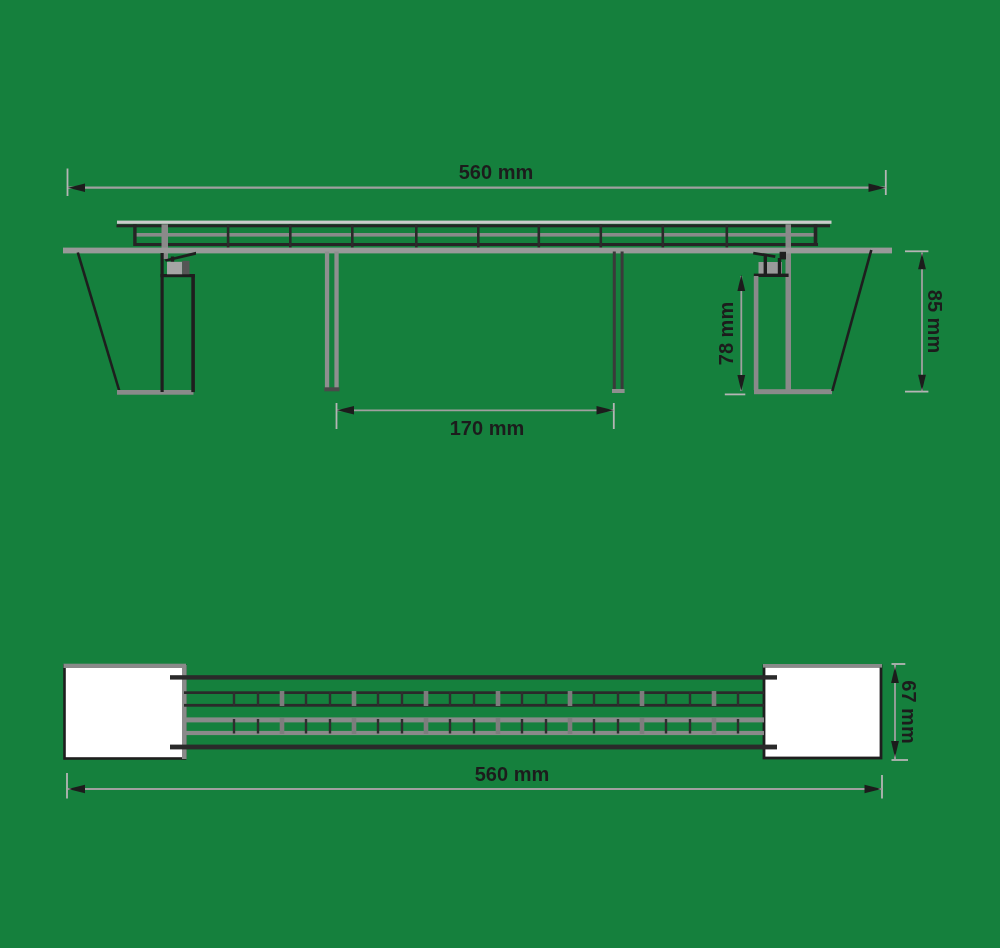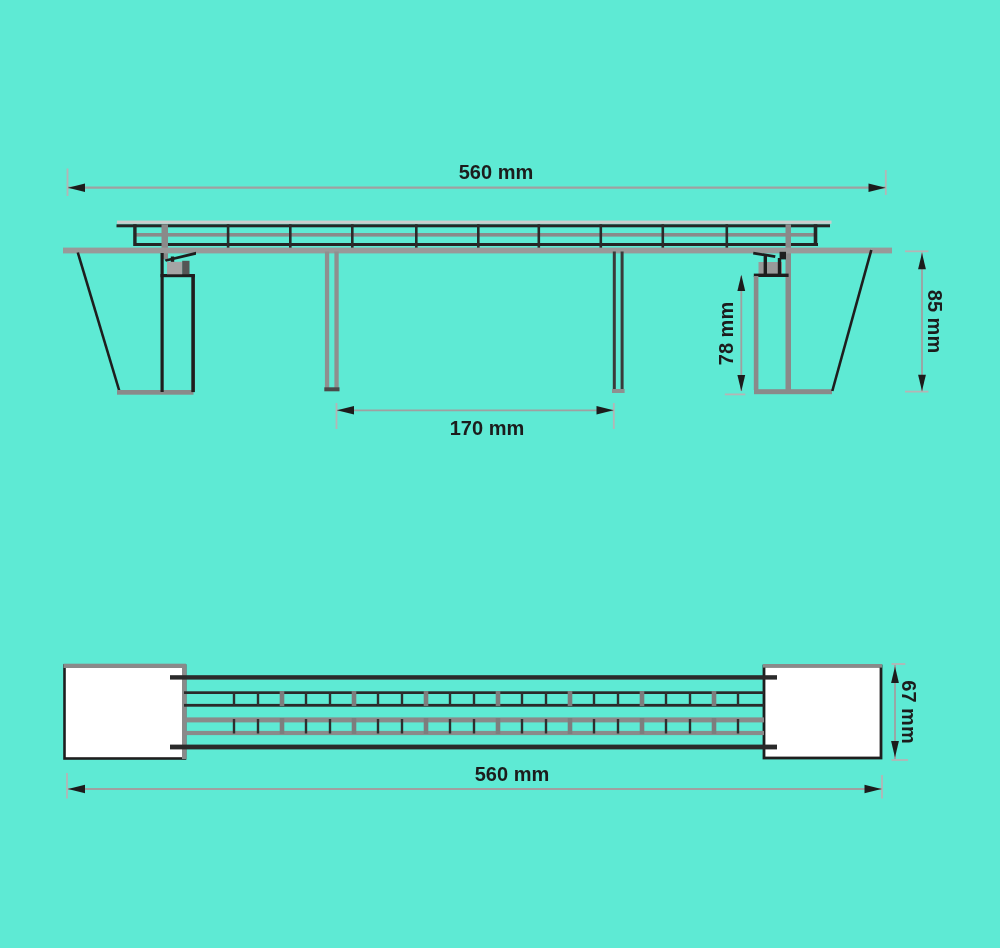--- a/index.html
+++ b/index.html
@@ -1,16 +1,16 @@
 <!DOCTYPE html>
 <html><head>
 <meta charset="utf-8">
 <style>
   html,body{margin:0;padding:0;background:#fff;}
-  .page{width:1000px;height:948px;position:relative;background:#5eead4;}
+  .page{width:1000px;height:948px;position:relative;background:#15803d;}
   text{font-family:"Liberation Sans",sans-serif;font-weight:bold;font-size:20px;fill:#1c1c1c;}
 </style>
 </head>
 <body>
 <div class="page">
 <svg width="1000" height="948" viewBox="0 0 1000 948" xmlns="http://www.w3.org/2000/svg">
 <g>
 
 <g>
   <line x1="67.5" y1="168.5" x2="67.5" y2="196" stroke="#b5b5b5" stroke-width="1.8"></line>

